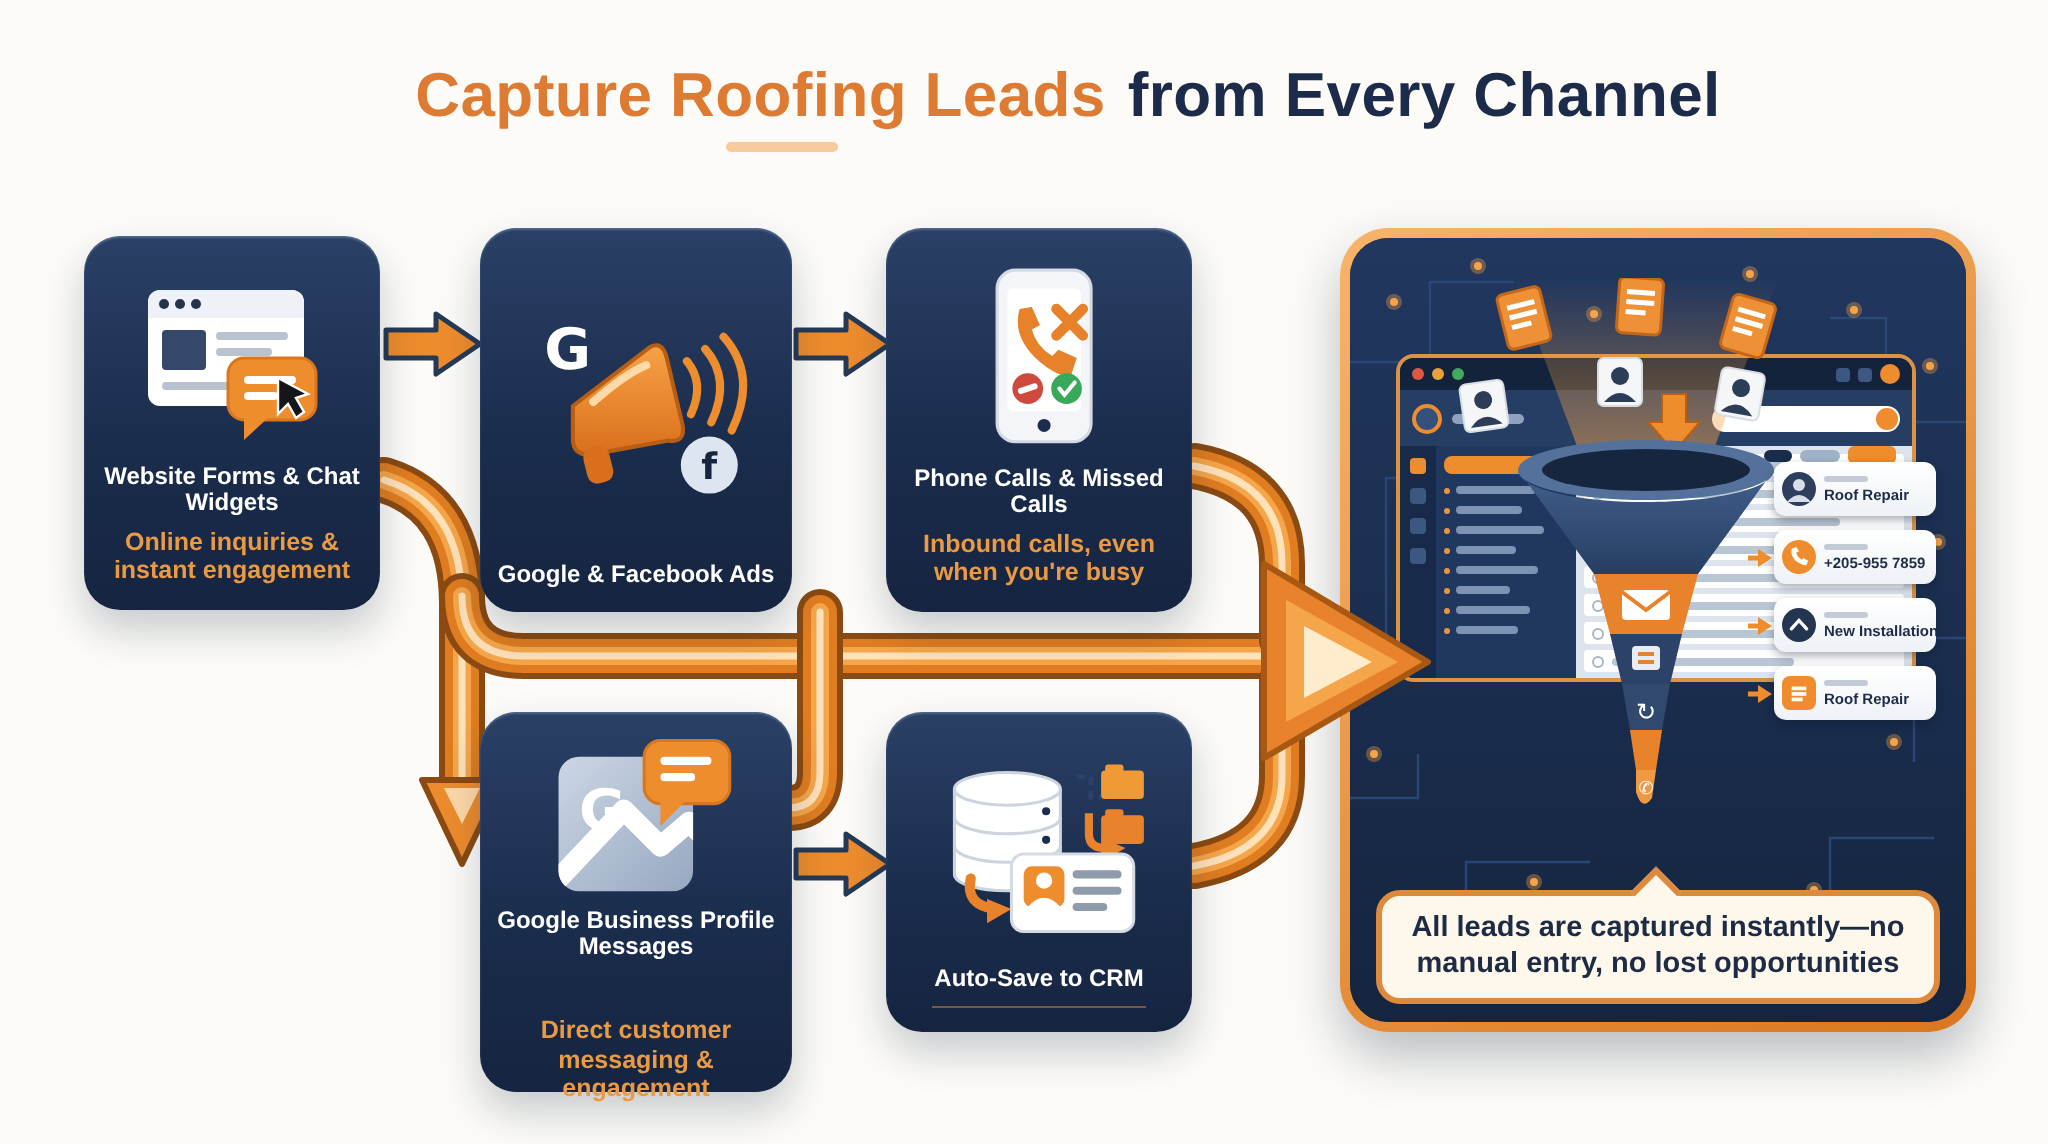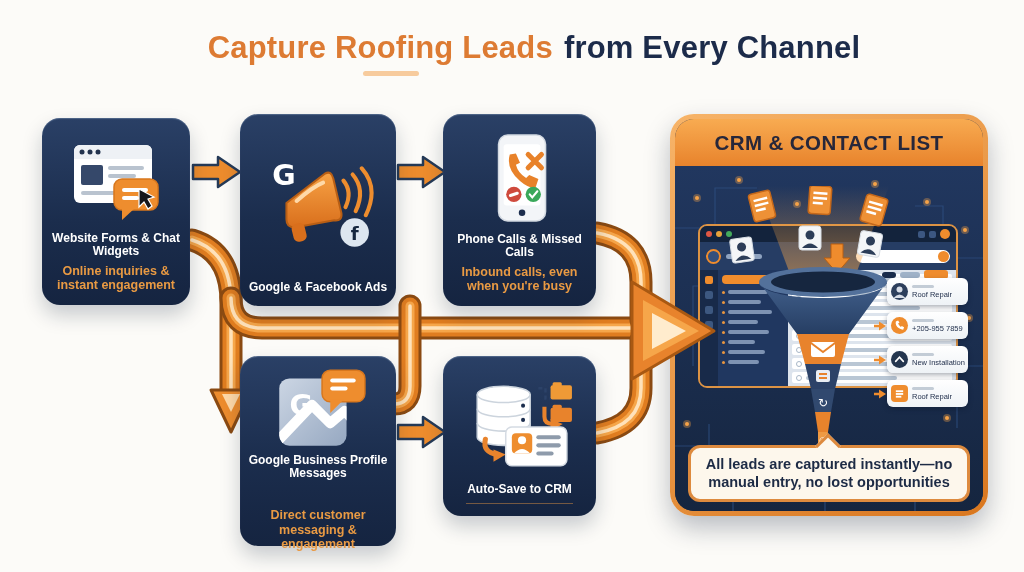--- a/index.html
+++ b/index.html
@@ -89,21 +89,21 @@
   .funnel{position:absolute;left:48px;top:20px;z-index:3;}
   
   .cards{position:absolute;right:15px;top:112px;z-index:4;display:flex;flex-direction:column;gap:7px;}
   .card{position:relative;width:81px;height:27px;border-radius:6px;background:linear-gradient(180deg,#ffffff,#eef2f6);
         box-shadow:0 2px 5px rgba(10,20,40,.35);display:flex;align-items:center;gap:4px;
         padding:0 4px;box-sizing:border-box;}
   .cicon{flex:none;width:17px;height:17px;border-radius:50%;display:flex;align-items:center;justify-content:center;overflow:hidden;}
   .cicon.sq{border-radius:4px;}
   .ctext{display:flex;flex-direction:column;min-width:0;}
   .ccap{width:22px;height:3px;border-radius:2px;background:#c3ccd6;margin-bottom:2px;}
-  .clabel{font-size:7.5px;font-weight:normal;color:#1e2c49;white-space:nowrap;}
+  .clabel{font-size:7.5px;font-weight:bold;color:#1e2c49;white-space:nowrap;}
   .card-arrow{position:absolute;left:-13px;top:9px;}
   
   .callout{position:absolute;left:13px;right:13px;bottom:9px;background:#fdf7ec;border:3px solid #dd8a3e;
         border-radius:12px;padding:7px 10px 8px;z-index:5;text-align:center;
         font-size:14.5px;font-weight:bold;color:#1d2b45;line-height:1.25;}
   .callout .ptr{position:absolute;left:128px;top:-11px;width:15px;height:15px;background:#fdf7ec;
         border-left:3px solid #dd8a3e;border-top:3px solid #dd8a3e;transform:rotate(45deg);}
 </style>
 </head>
 <body>
@@ -288,21 +288,20 @@
         <rect x="70" y="62" width="24" height="4" rx="2" fill="#8e9bab"></rect>
         <rect x="70" y="70" width="17" height="4" rx="2" fill="#8e9bab"></rect>
       </svg>
     </div>
     <div class="t">Auto-Save to CRM</div>
     <div class="dv"></div>
   </div>
 
   <div class="panel">
     <div class="panel-inner">
-      <div class="panel-header">CRM &amp; CONTACT LIST</div>
       <div class="panel-body">
 
         <svg class="circuits" width="308" height="345" viewBox="0 0 308 345">
           <g stroke="#2d4b7c" stroke-width="1.2" fill="none" opacity="0.85">
             <path d="M0 62 H40 V22 H82"></path>
               <path d="M308 92 H268 V40 H240"></path>
             <path d="M18 200 V120 H55"></path>
               <path d="M308 200 H282 V262"></path>
             <path d="M58 345 V312 H120"></path>
               <path d="M240 345 V300 H292"></path>

